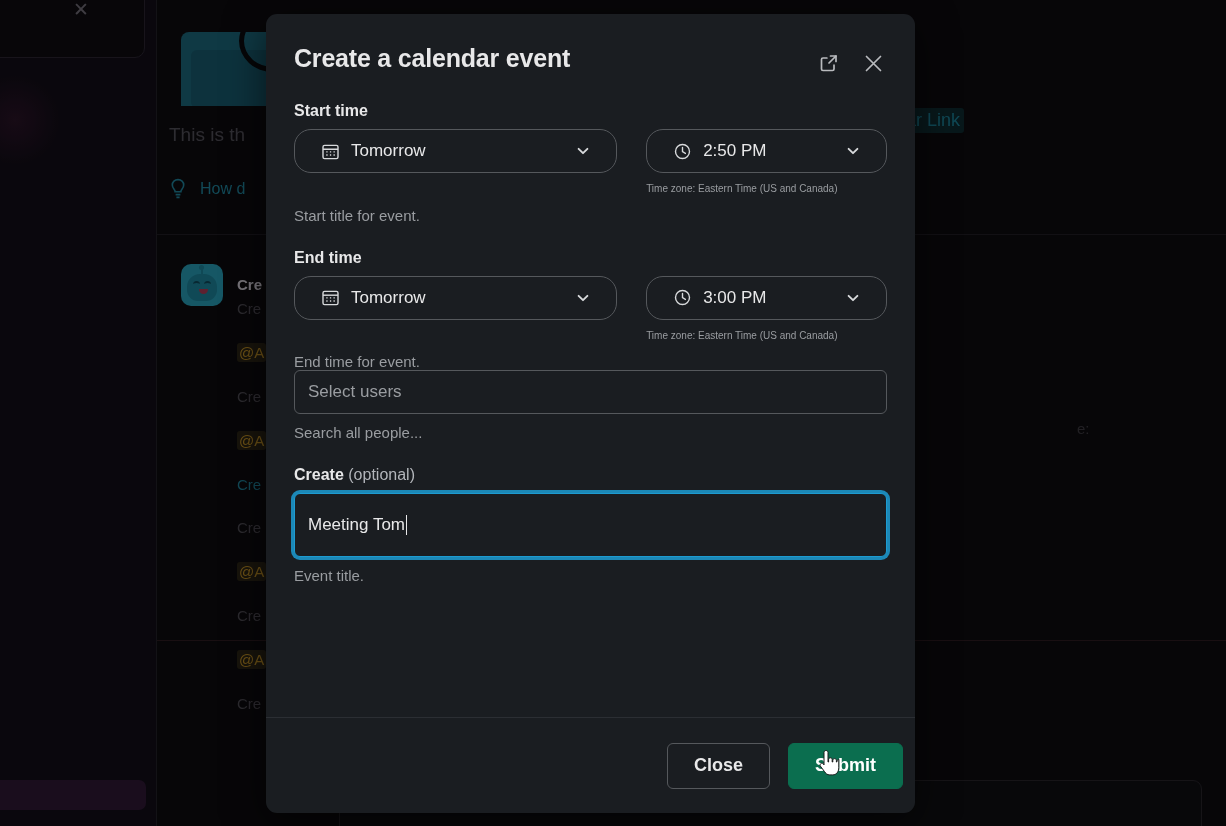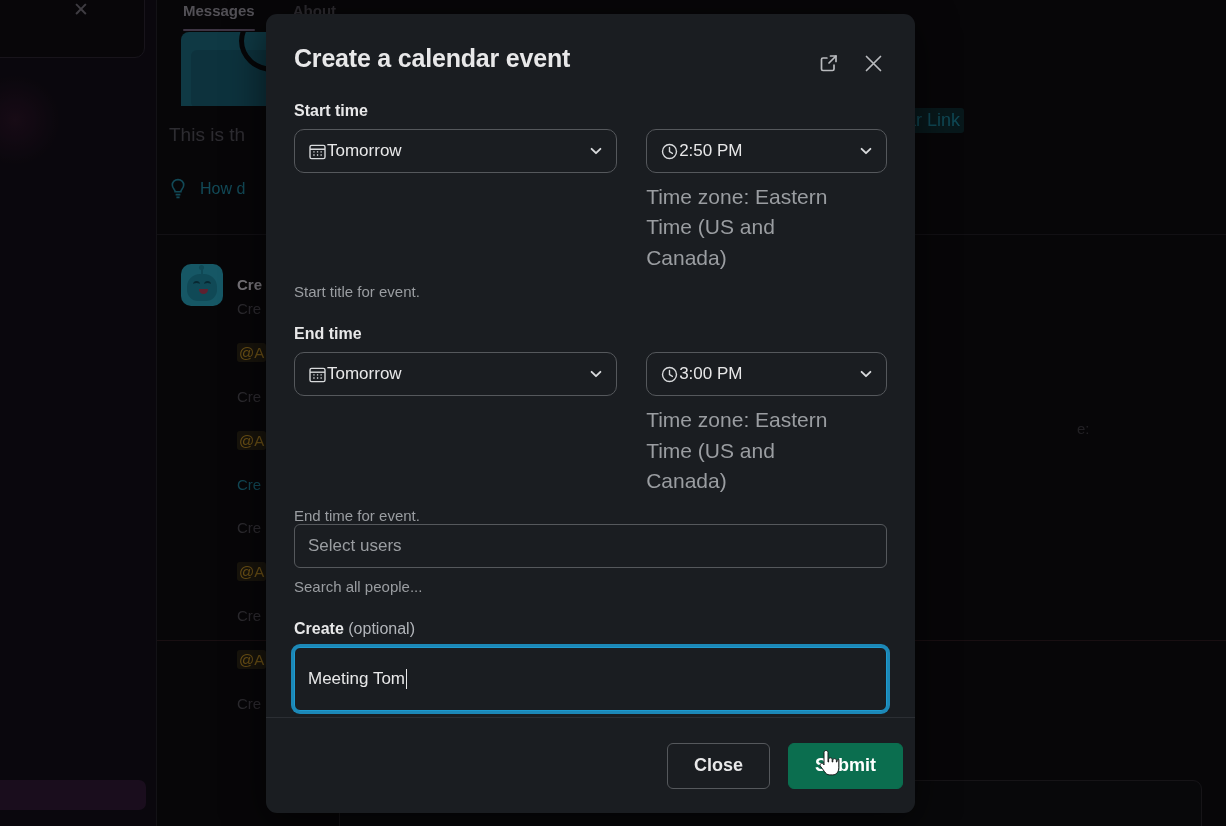--- a/index.html
+++ b/index.html
@@ -193,33 +193,33 @@
     font-size: 16px; font-weight: 700; color: #e8e8e9;
     margin-top: 25px; margin-bottom: 9px;
   }
   .field-label .optional { font-weight: 400; color: #b2b5ba; }
 
   .row { display: flex; gap: 29px; align-items: flex-start; }
   .col-date { width: 330px; }
   .col-time { width: 246px; }
 
   .select {
-    height: 44px; border: 1px solid #55585c; border-radius: 10px;
+    height: 44px; border: 1px solid #55585c; border-radius: 17px;
     background: #1a1d21; display: flex; align-items: center;
-    padding: 0 13px; color: #e8e8e9; font-size: 17px;
+    padding: 0 26px; gap: 11px; color: #e8e8e9; font-size: 17px;
     width: 100%;
   }
   .select .val { flex: 1 1 auto; white-space: nowrap; }
   .select .lead-icon { width: 19px; height: 19px; color: #d7d9db; flex: 0 0 auto; }
   .select .lead-icon svg { display: block; }
   .chev { width: 14px; height: 14px; color: #d7d9db; flex: 0 0 auto; }
   .chev svg { display: block; }
 
   .tz-note {
-    margin-top: 9px; font-size: 21px; color: #9a9da1; line-height: 1.45;
+    margin-top: 9px; font-size: 10px; color: #9a9da1; line-height: 1.45;
     width: 215px;
   }
   .help-text { font-size: 15px; color: #9a9da1; margin-top: 10px; }
 
   .text-input {
     height: 44px; border: 1px solid #55585c; border-radius: 6px;
     background: #1a1d21; display: flex; align-items: center;
     padding: 0 13px; font-size: 17px; width: 100%;
   }
   .text-input .placeholder { color: #9a9da1; }
@@ -261,24 +261,20 @@
   <div class="left-rail">
     <div class="left-rail-card">
       <div class="rail-close-icon">✕</div>
     </div>
     <div class="rail-glow"></div>
     <div class="rail-pill"></div>
   </div>
 
   <div class="panel">
 
-    <div class="tabs">
-      <div class="tab active">Messages</div>
-      <div class="tab">About</div>
-    </div>
 
     <div class="intro-block">
       <div class="intro-art">
         <div class="blush"></div>
       </div>
       <div class="intro-text">This is th</div>
       <div class="intro-hint">
         <span>
           <svg class="bulb-icon" viewBox="0 0 18 22" fill="none" stroke="currentColor" stroke-width="1.6">
             <path d="M9 1.6C5.7 1.6 3.3 4 3.3 7.1c0 2 1 3.4 1.9 4.5.6.7.9 1.3.9 2.1h5.8c0-.8.3-1.4.9-2.1.9-1.1 1.9-2.5 1.9-4.5 0-3.1-2.4-5.5-5.7-5.5z"></path>

